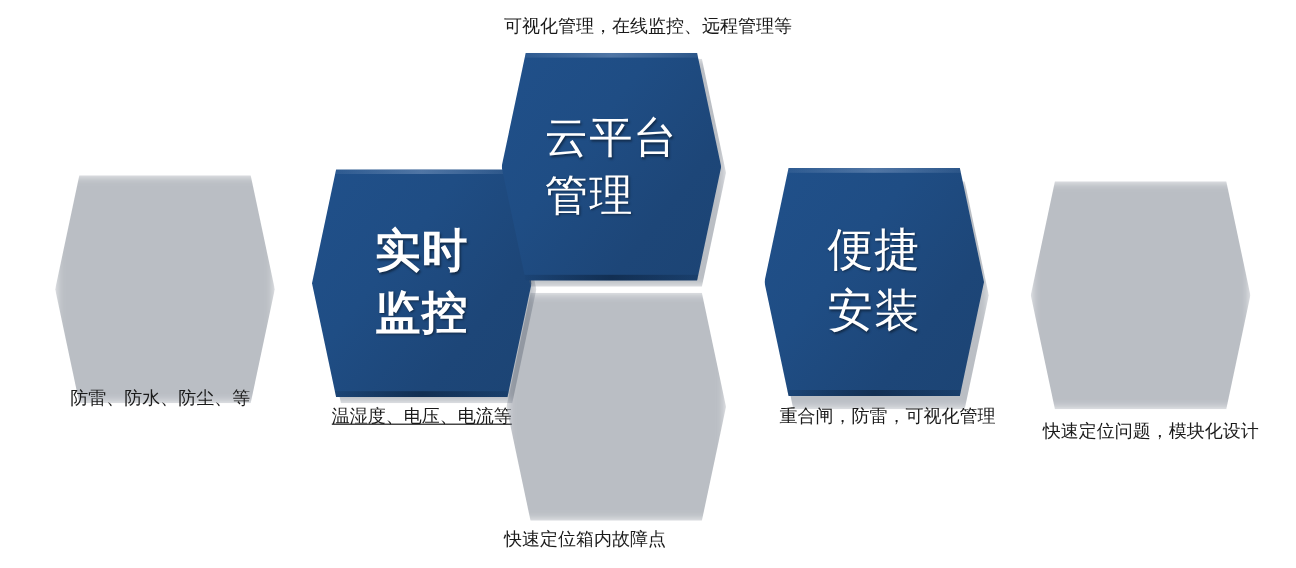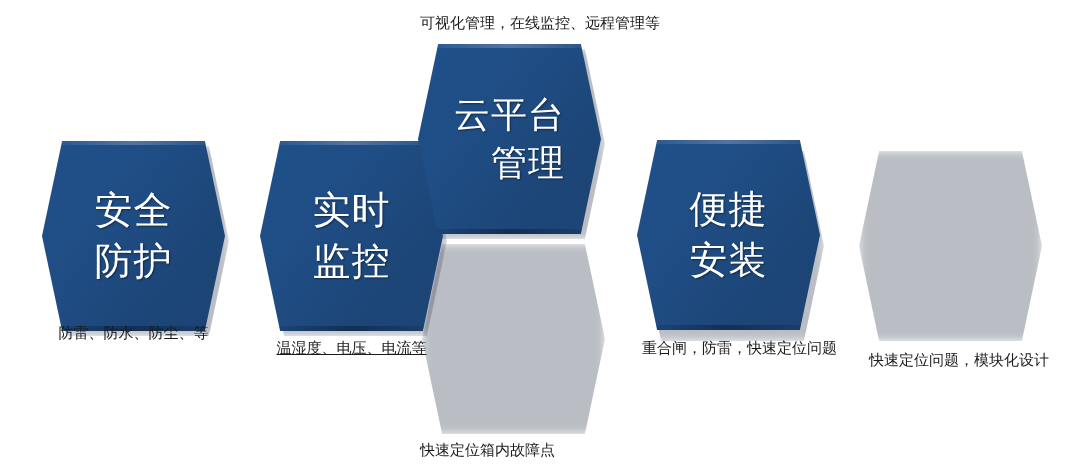--- a/index.html
+++ b/index.html
@@ -56,21 +56,21 @@
     background: linear-gradient(90deg, rgba(0,0,0,0.02), rgba(9,28,52,0.55), rgba(0,0,0,0.02));
     pointer-events: none;
   }
 
   .hex-label {
     position: relative;
     z-index: 3;
     color: #ffffff;
     font-size: 38px;
     line-height: 1.34;
-    text-align: right;
+    text-align: left;
     letter-spacing: 1px;
     white-space: pre-line;
     text-shadow: 1px 1px 2px rgba(0,0,0,0.45);
   }
   .hex-label.small {
     font-size: 36px;
   }
 
   
   .caption {
@@ -83,45 +83,41 @@
   }
 </style>
 </head>
 <body>
 
 <div id="stage">
 
   <div class="caption" style="left:380px; top:14px; width:320px;">可视化管理，在线监控、远程管理等</div>
 
   <div class="hex-shadow" style="left:46px; top:146px; width:183px; height:190px;"></div>
-  <div class="hex" style="left:42px; top:141px; width:183px; height:190px;">
-    <div class="hex-label">安全
-防护</div>
-  </div>
   <div class="caption" style="left:17px; top:324px; width:233px;">防雷、防水、防尘、等</div>
 
   <div class="hex-shadow" style="left:264px; top:146px; width:183px; height:190px;"></div>
-  <div class="hex" style="left:260px; top:141px; width:183px; height:190px;">
+  <div class="hex" style="left:260px; top:141px; width:183px; height:190px;font-weight:bold;">
     <div class="hex-label">实时
 监控</div>
   </div>
   <div class="caption" style="left:235px; top:339px; width:233px;text-decoration:underline;">温湿度、电压、电流等</div>
 
   <div class="hex-shadow" style="left:422px; top:49px; width:183px; height:190px;"></div>
   <div class="hex" style="left:418px; top:44px; width:183px; height:190px;">
     <div class="hex-label small">云平台
 管理</div>
   </div>
 
   <div class="hex-shadow" style="left:422px; top:244px; width:183px; height:190px;"></div>
   <div class="caption" style="left:371px; top:441px; width:233px;">快速定位箱内故障点</div>
 
   <div class="hex-shadow" style="left:641px; top:151px; width:183px; height:190px;"></div>
   <div class="hex" style="left:637px; top:140px; width:183px; height:190px;">
     <div class="hex-label">便捷
 安装</div>
   </div>
-  <div class="caption" style="left:637px; top:339px; width:205px;">重合闸，防雷，快速定位问题</div>
+  <div class="caption" style="left:637px; top:339px; width:205px;">重合闸，防雷，可视化管理</div>
 
   <div class="hex-shadow" style="left:859px; top:151px; width:183px; height:190px;"></div>
   <div class="caption" style="left:848px; top:339px; width:222px;margin-top:12px;">快速定位问题，模块化设计</div>
 
 </div>
 
 </body></html>

